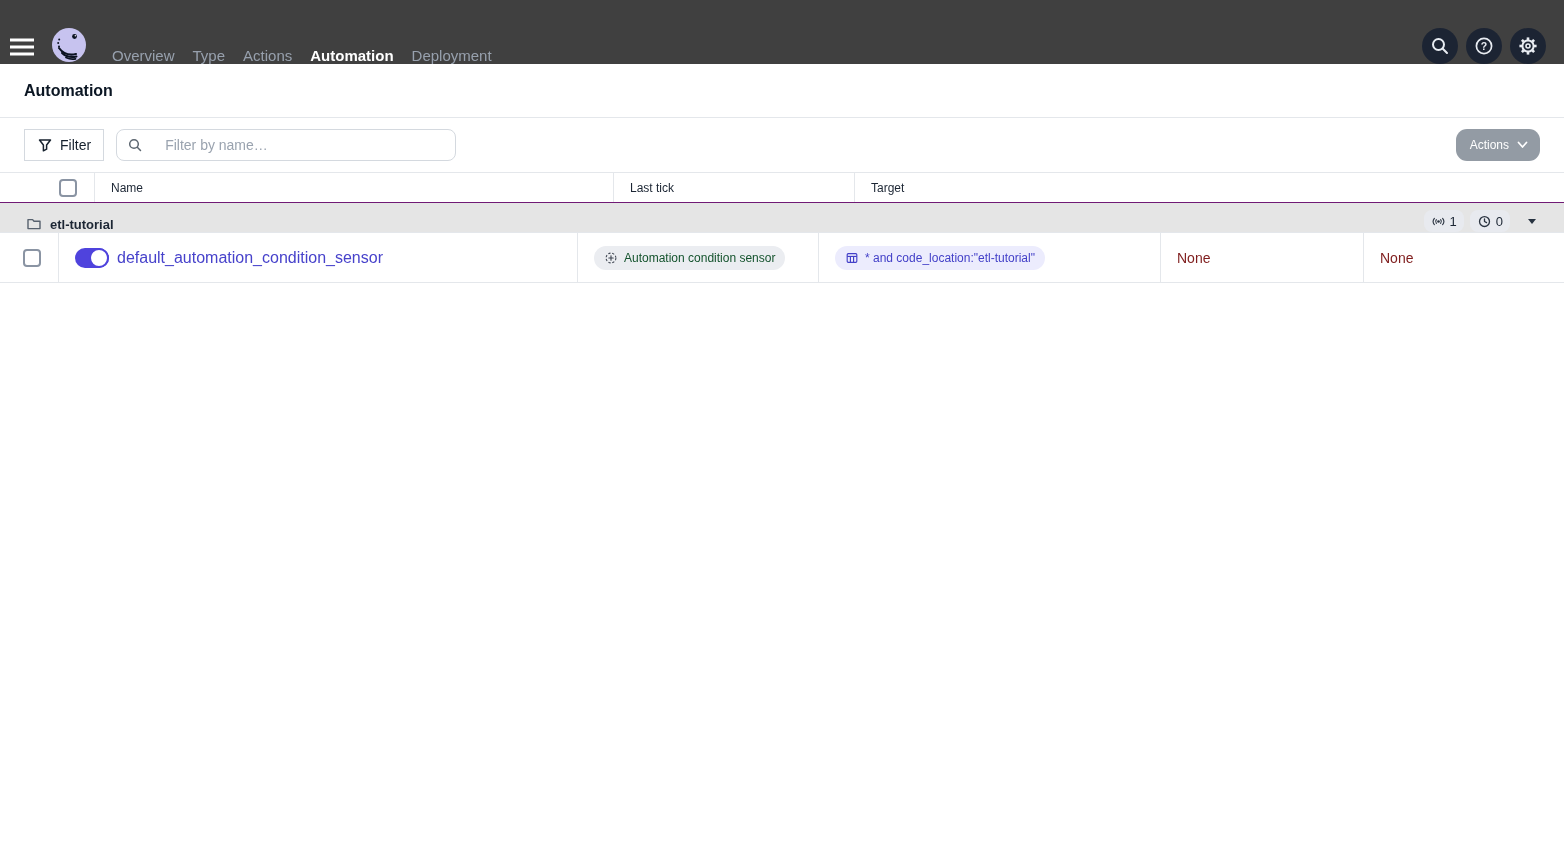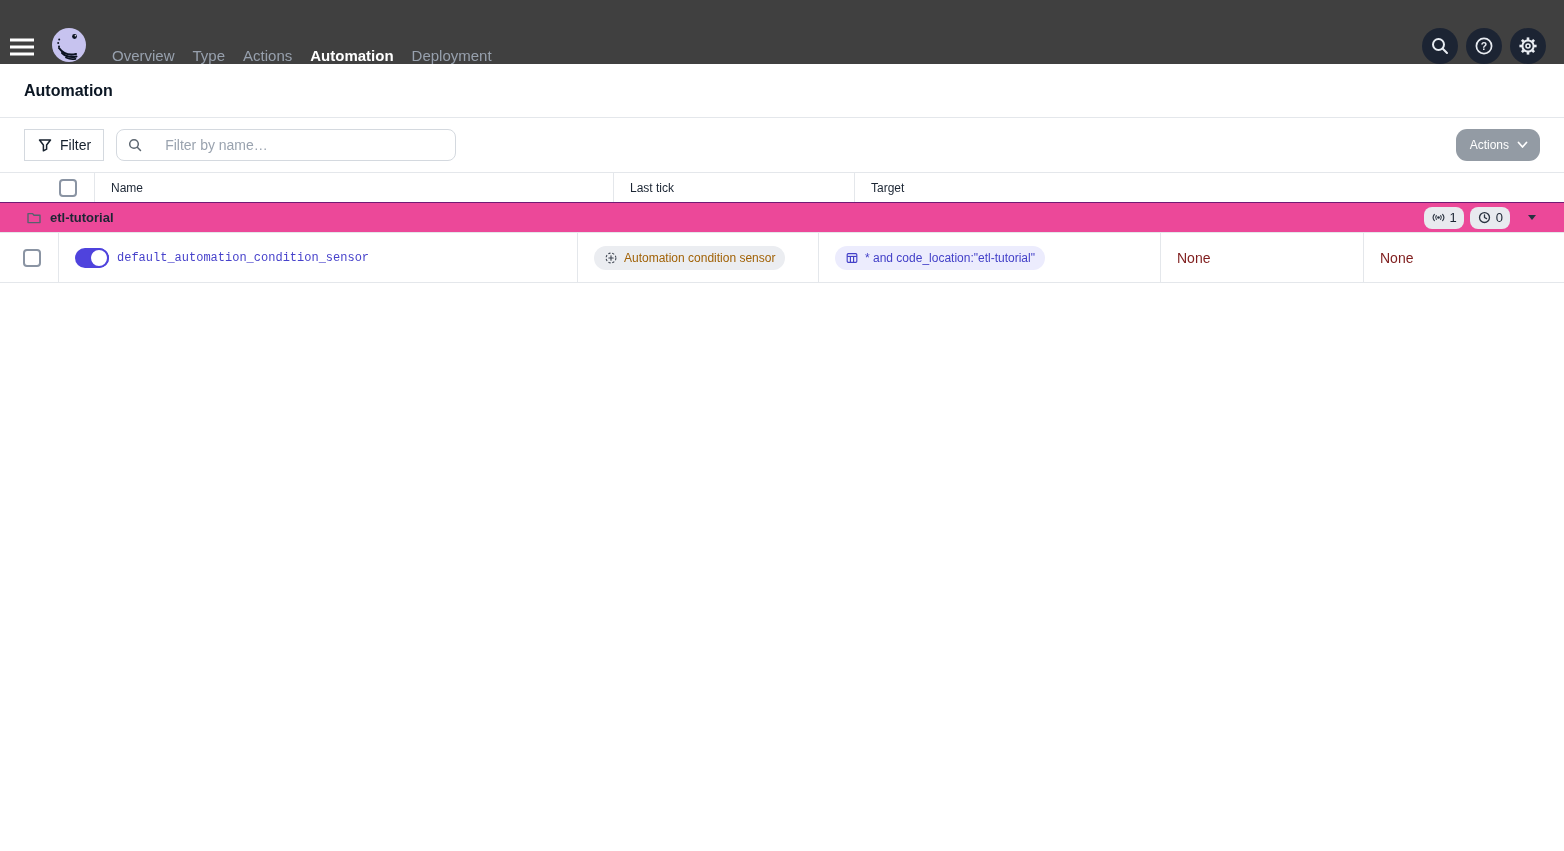--- a/index.html
+++ b/index.html
@@ -63,45 +63,45 @@
   .cell { height:100%; display:flex; align-items:center; padding:0 16px; }
   .cell + .cell { border-left:1px solid #E4E7EB; }
   .cell.c-check { padding:0 0 0 23px; }
 
   .checkbox {
     width:18px; height:18px; border:2px solid #8A94A3; border-radius:4px; background:#fff; cursor:pointer;
   }
 
   
   .group-row {
-    height:30px; background:#ec4899; border-bottom:1px solid #E4E7EB;
-    display:flex; align-items:center; padding:0 24px 0 26px; gap:6px;
+    height:30px; background:#e5e5e5; border-bottom:1px solid #E4E7EB;
+    display:flex; align-items:flex-end; padding:0 24px 0 26px; gap:6px;
   }
   .group-name { font-size:13px; font-weight:700; color:#1C2634; margin-left:2px; }
   .group-right { margin-left:auto; display:flex; align-items:center; gap:6px; }
   .count-badge {
     height:22px; background:#E8EAEF; border-radius:8px; padding:0 7px;
     display:flex; align-items:center; gap:4px; font-size:13px; color:#1C2634;
   }
   .caret-btn { background:none; border:none; cursor:pointer; margin-left:8px; padding:4px; display:flex; align-items:center; }
   .caret-down { width:0; height:0; border-left:4px solid transparent; border-right:4px solid transparent; border-top:5px solid #273240; }
 
   
   .data-row { height:50px; border-bottom:1px solid #E4E7EB; background:#fff; }
   .switch { position:relative; width:34px; height:20px; border-radius:10px; background:#4F43DD; flex:none; cursor:pointer; }
   .switch .knob {
     position:absolute; right:0; top:0; width:20px; height:20px; border-radius:50%;
     background:#fff; border:2px solid #4F43DD;
   }
-  .row-link { margin-left:8px; font-size:12px; color:#4742CB; text-decoration:none; cursor:pointer; white-space:nowrap;font-family:Liberation Mono, monospace; }
+  .row-link { margin-left:8px; font-size:16px; color:#4742CB; text-decoration:none; cursor:pointer; white-space:nowrap; }
   .pill {
     height:24px; border-radius:12px; padding:0 10px; display:flex; align-items:center; gap:6px;
     font-size:12px; white-space:nowrap;
   }
-  .pill.gray { background:#EBEDF1; color:#a16207; }
+  .pill.gray { background:#EBEDF1; color:#14532d; }
   .pill.indigo { background:#ECECFD; color:#4340C8; }
   .none-text { font-size:14px; color:#7f1d1d; }
 
   svg { display:block; }
 </style>
 </head>
 <body>
 
 <div class="app">
 

